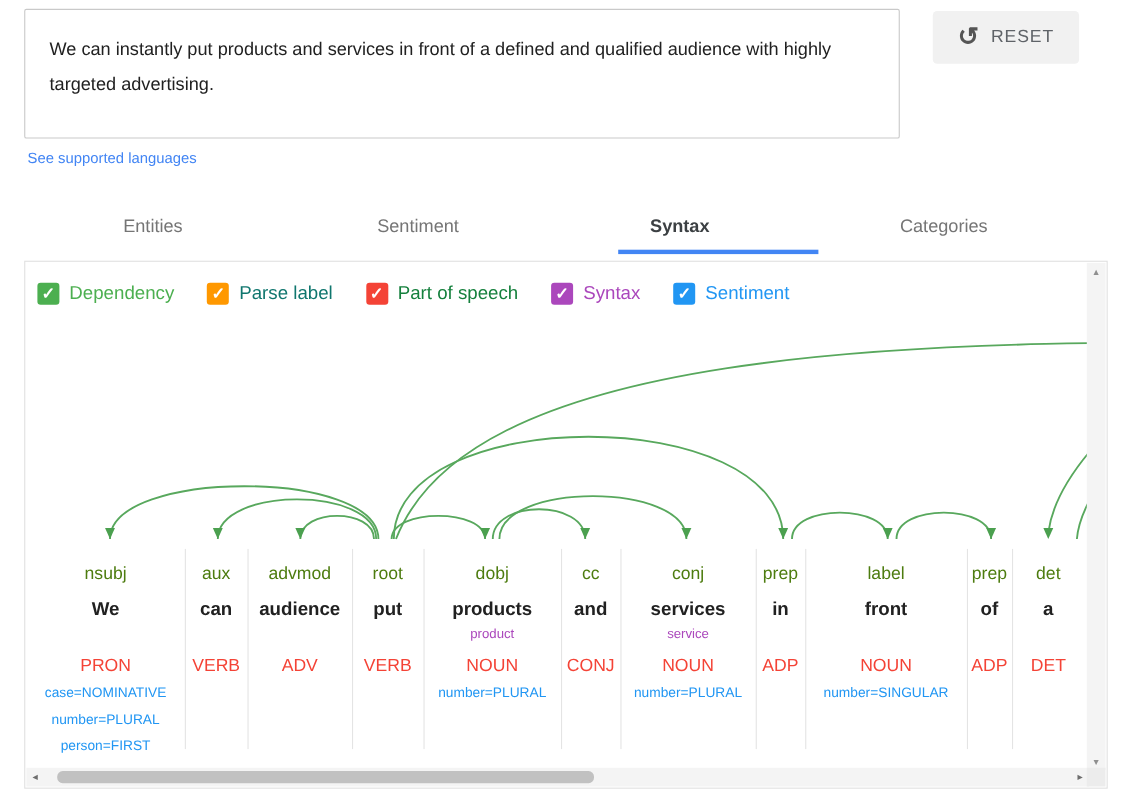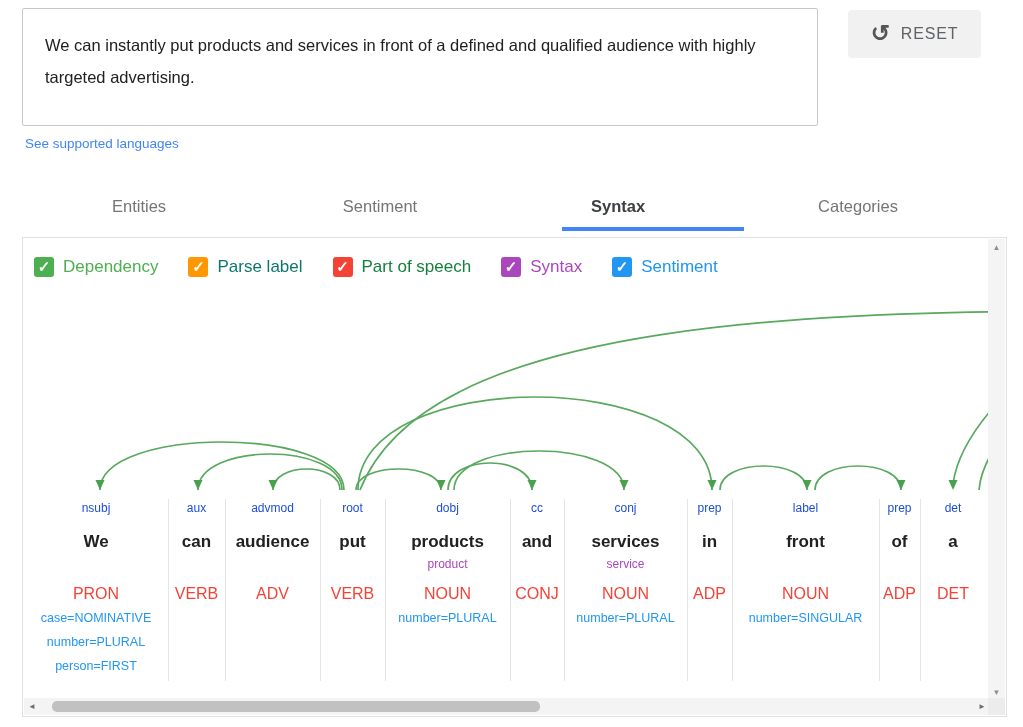--- a/index.html
+++ b/index.html
@@ -42,21 +42,21 @@
   .legend-label { font-size:17px; }
 
   
   .arcs { position:absolute; left:0; top:0; }
   .arcs path { fill:none; stroke:#58a85d; stroke-width:1.7px; }
   .arcs polygon { fill:#4ba04f; }
 
   
   .sep { position:absolute; top:260px; height:182px; width:1px; background:#e4e4e4; }
   .token-col { position:absolute; top:262px; text-align:center; }
-  .dep   { height:31px; font-size:12px; color:#1d4ed8; }
+  .dep   { height:31px; font-size:16px; color:#4d7c0f;margin-top:12px; }
   .word  { height:25px; font-size:17px; font-weight:bold; color:#212121; }
   .lemma { height:28px; font-size:12px; color:#ab47bc; }
   .pos   { height:26px; font-size:16px; color:#f44336; }
   .morph div { height:24px; font-size:12.5px; font-weight:normal; color:#2196f3; }
 
   
   .vscroll { position:absolute; right:1px; top:1px; width:17px; height:461px;
     background:#f4f4f4; }
   .vscroll .arr { position:absolute; left:0; width:17px; height:16px; color:#8f8f8f;
     font-size:8px; display:flex; align-items:center; justify-content:center;

